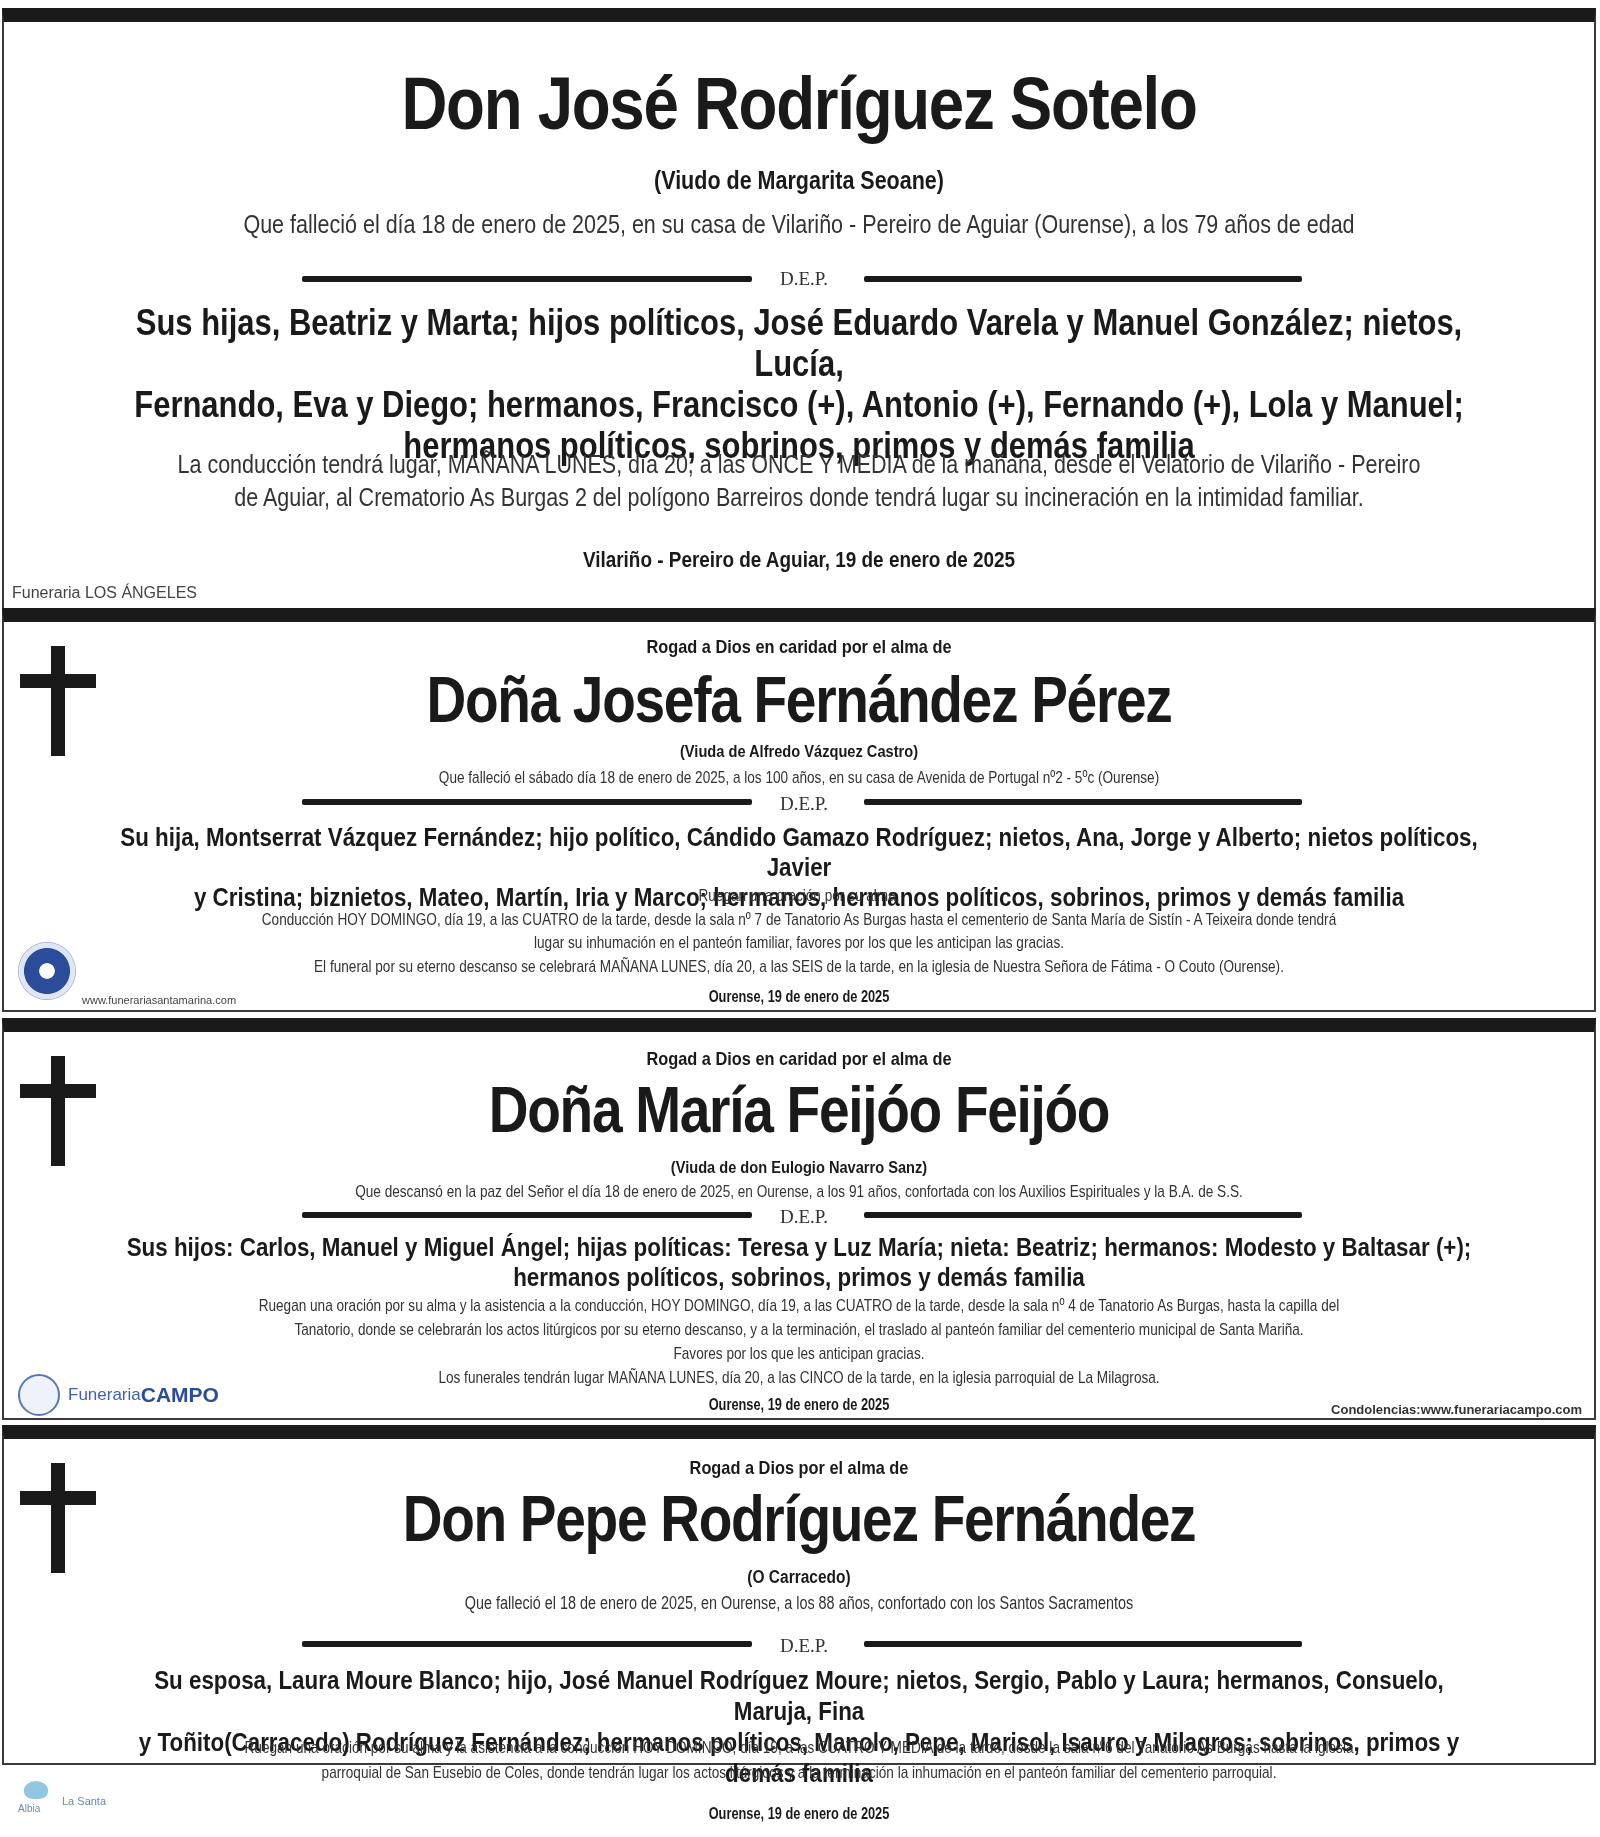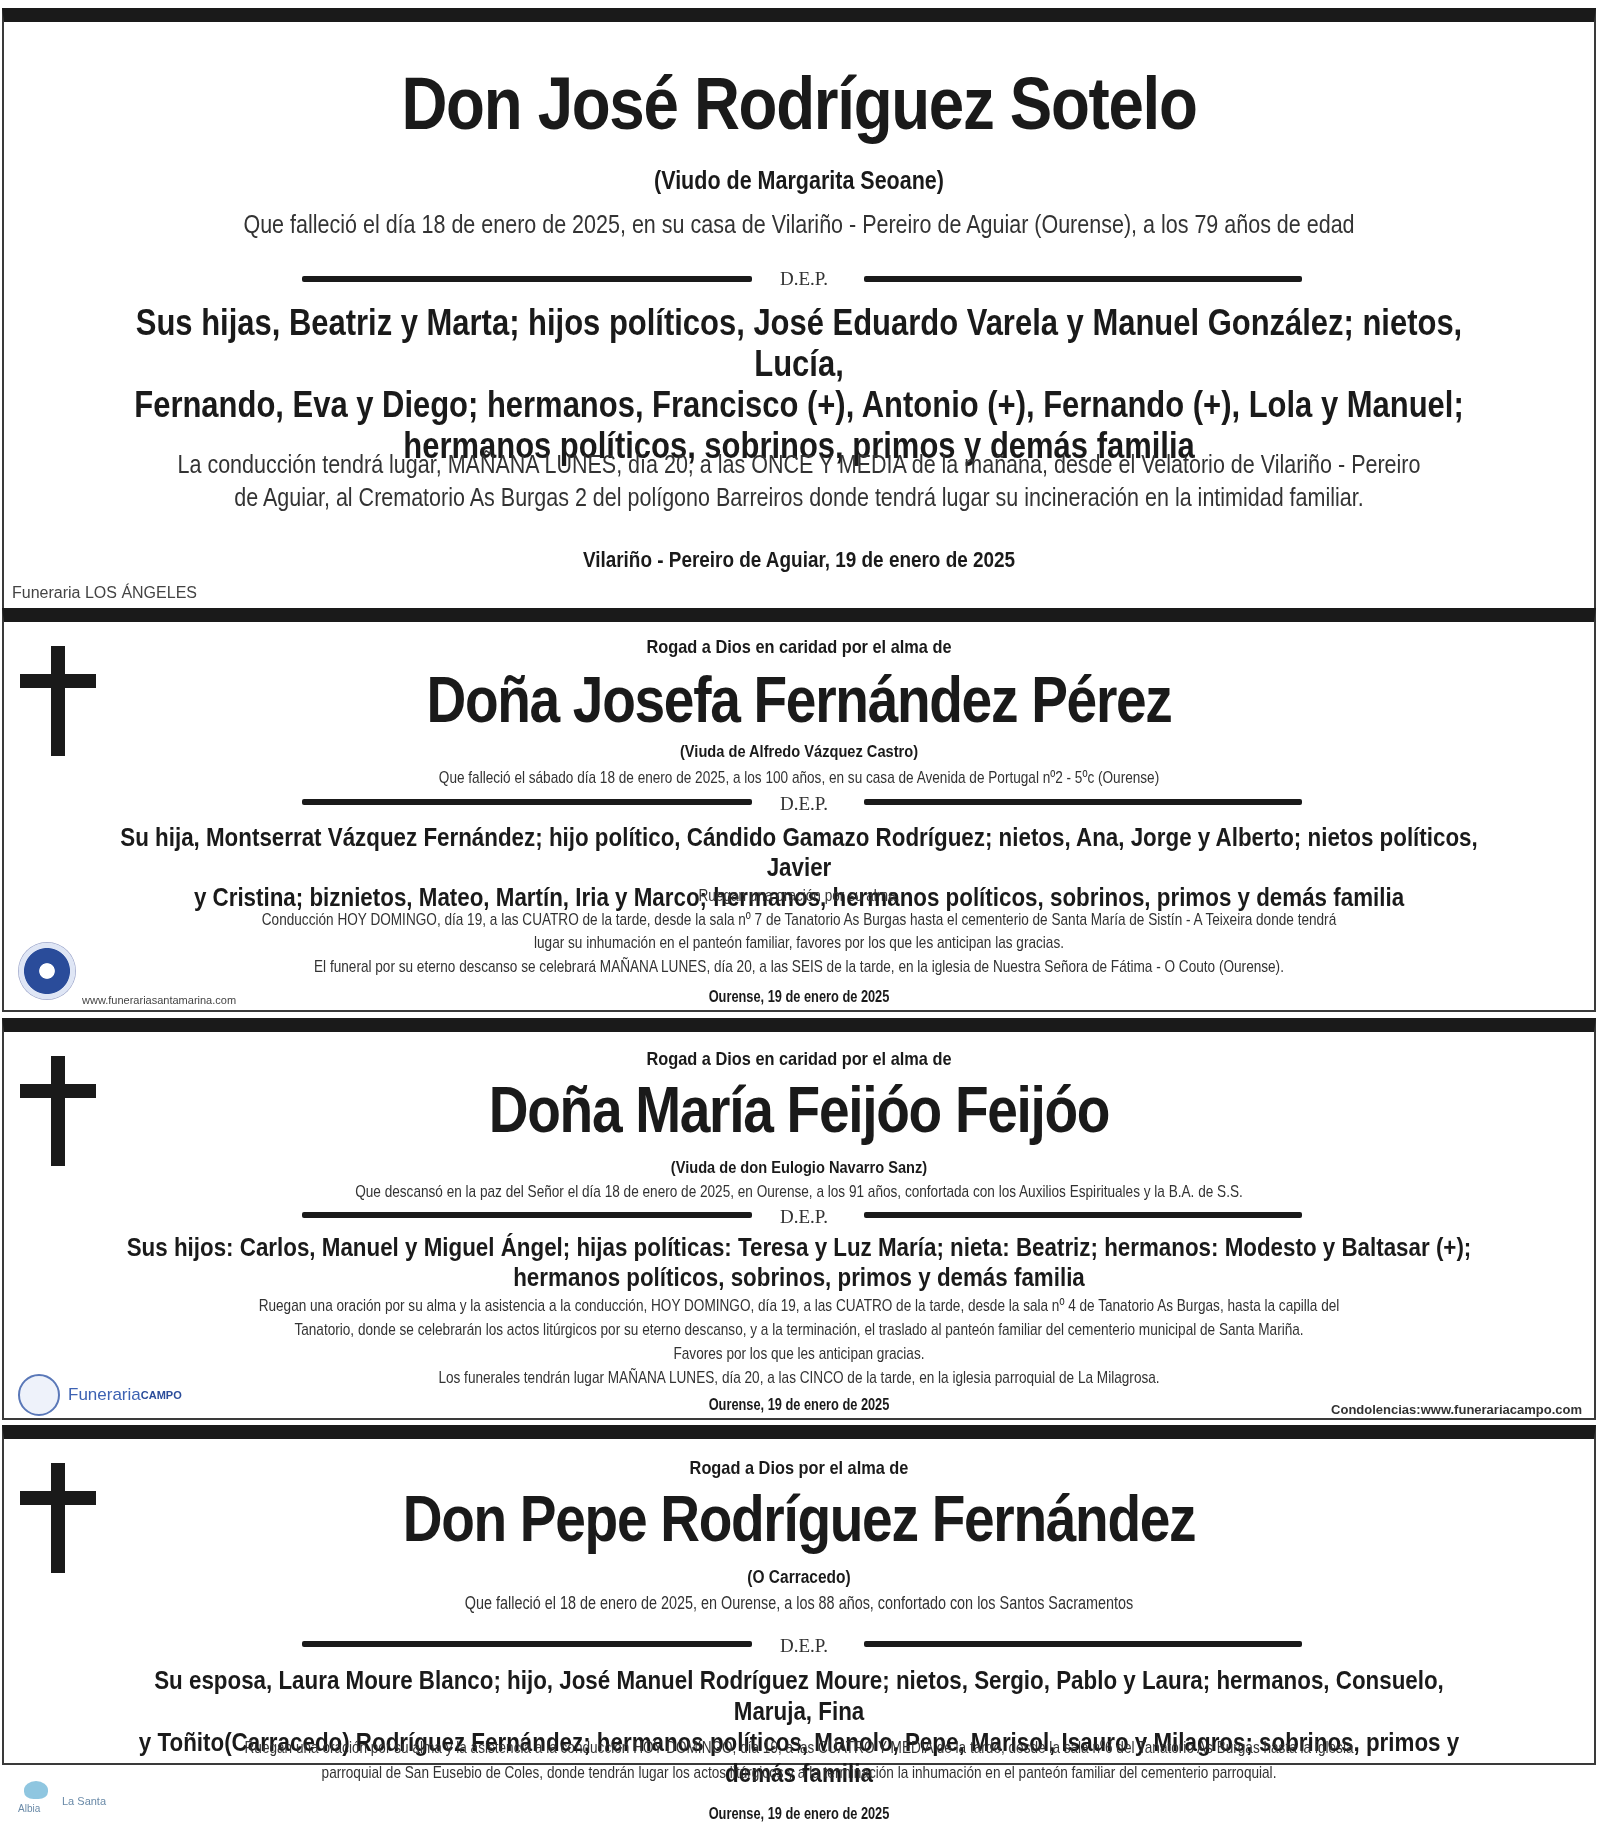--- a/index.html
+++ b/index.html
@@ -97,21 +97,21 @@
   <div class="center narrow2" style="top:262px;font-size:17px;line-height:24px;color:#333;">
     <div>Ruegan una oración por su alma y la asistencia a la conducción, HOY DOMINGO, día 19, a las CUATRO de la tarde, desde la sala nº 4 de Tanatorio As Burgas, hasta la capilla del</div>
     <div>Tanatorio, donde se celebrarán los actos litúrgicos por su eterno descanso, y a la terminación, el traslado al panteón familiar del cementerio municipal de Santa Mariña.</div>
     <div>Favores por los que les anticipan gracias.</div>
     <div>Los funerales tendrán lugar MAÑANA LUNES, día 20, a las CINCO de la tarde, en la iglesia parroquial de La Milagrosa.</div>
   </div>
   <div class="center bold narrow2" style="top:364px;font-size:16px;">Ourense, 19 de enero de 2025</div>
   <div style="position:absolute;left:14px;top:342px;height:42px;display:flex;align-items:center;">
     <div class="logo-circle" style="position:relative;width:38px;height:38px;border:2px solid #5a78b8;background:#eef2fa;"></div>
     <span style="margin-left:8px;font-size:17px;color:#3d62b3;">Funeraria</span>
-    <span style="font-size:11px;font-weight:bold;color:#2a4c9a;">CAMPO</span>
+    <span style="font-size:21px;font-weight:bold;color:#2a4c9a;">CAMPO</span>
   </div>
   <div style="position:absolute;right:12px;top:370px;font-size:13px;font-weight:bold;color:#333;">Condolencias:www.funerariacampo.com</div>
 </div>
 
 <div class="card" style="top:1425px;height:340px;">
   <div class="cross" style="top:24px;">
     <div class="v"></div>
       <div class="h"></div>
   </div>
   <div class="center bold narrow" style="top:18px;font-size:19px;">Rogad a Dios por el alma de</div>

